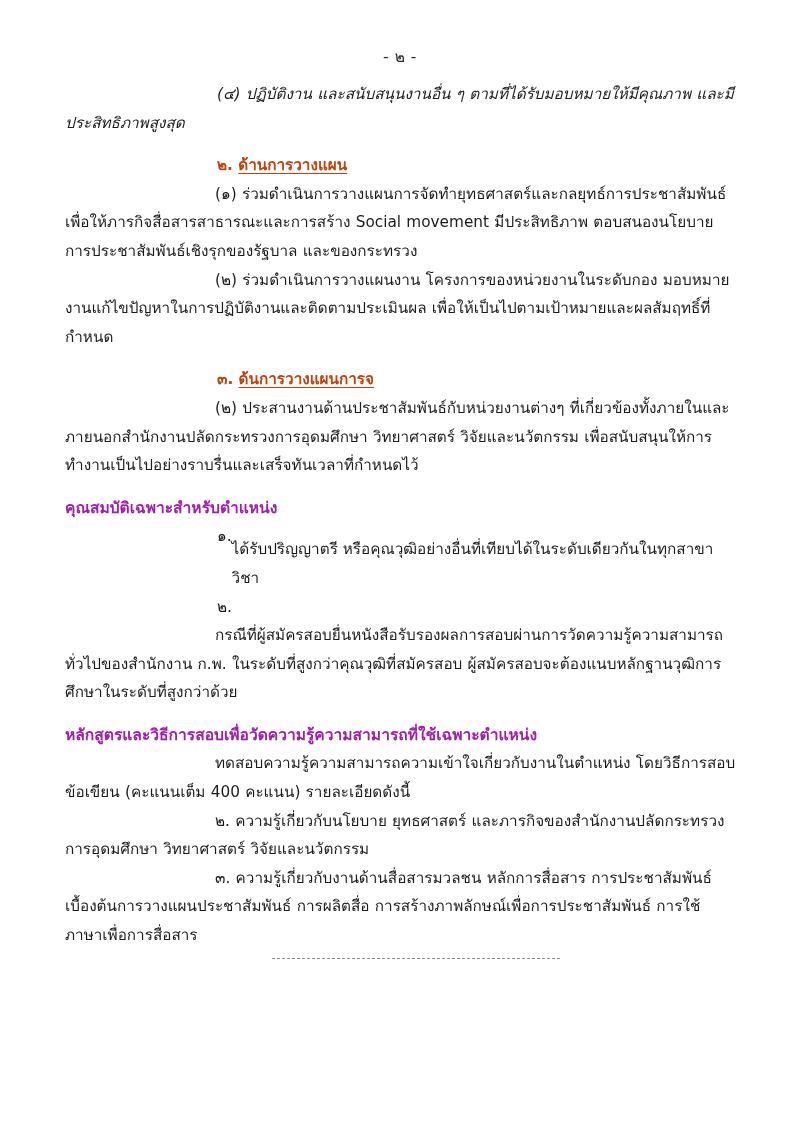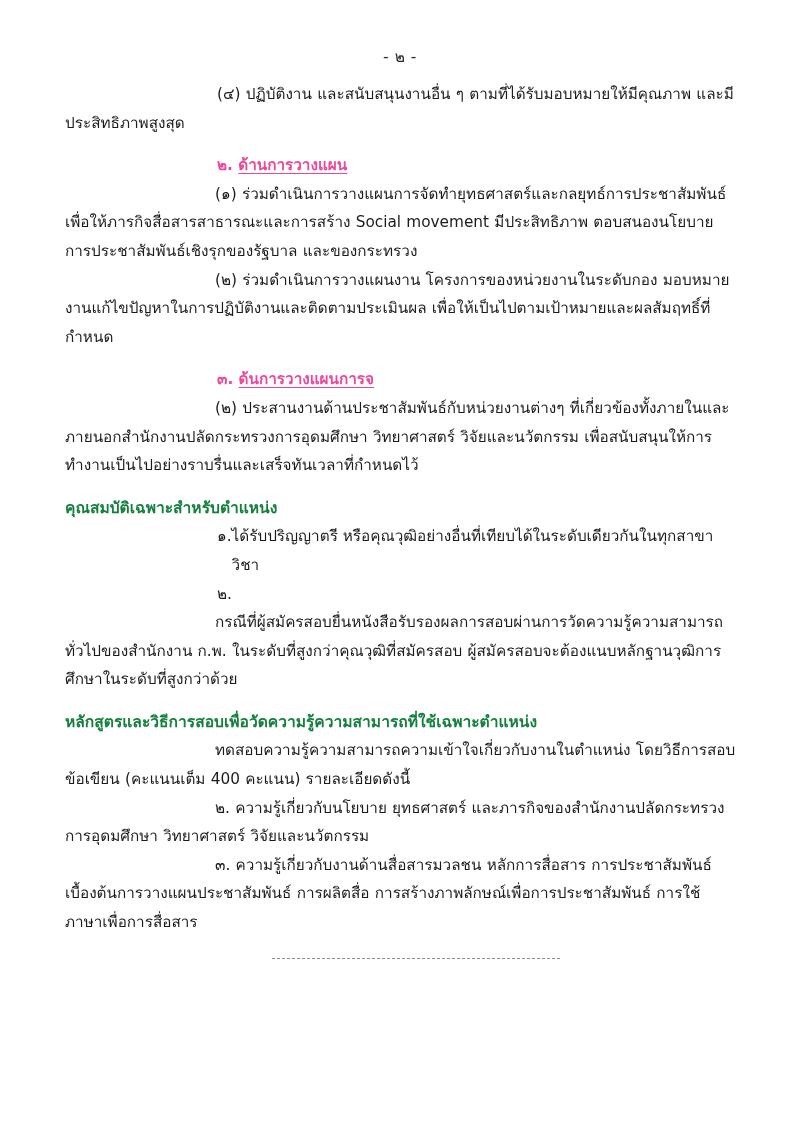--- a/index.html
+++ b/index.html
@@ -44,57 +44,58 @@
   .para {
     font-size: 15.3px;
     line-height: 28.6px;
     color: #1b1b1b;
     text-align: left;
     margin: 0;
     word-spacing: 0.4px;
   }
 
   
-  .ind-lg   { text-indent: 152px; }
+  .ind-lg   { text-indent: 152px; font-style: italic; }
   .ind-md   { text-indent: 150px; }
 
   
   .row {
     display: flex;
     font-size: 15.3px;
     line-height: 28.6px;
     color: #1b1b1b;
   }
   .row .marker {
     flex: 0 0 auto;
     white-space: nowrap;
   }
   .row .rtext {
     flex: 1 1 auto;
+    margin-top: 13px;
   }
   .row.deep { padding-left: 152px; }
 
   
   .heading-num {
     font-size: 15.3px;
     line-height: 28.6px;
     font-weight: bold;
-    color: #ec4899;
+    color: #c2410c;
     padding-left: 152px;
   }
   .heading-num .u {
     text-decoration: underline;
     text-underline-offset: 2.5px;
   }
 
   .heading-plain {
     font-size: 15.6px;
     line-height: 28.6px;
     font-weight: bold;
-    color: #15803d;
+    color: #a21caf;
     padding-left: 0;
   }
   .gap-md { height: 14px; }
 
   
   .footer-rule {
     position: absolute;
     left: 272px;
     top: 958px;
     width: 288px;

